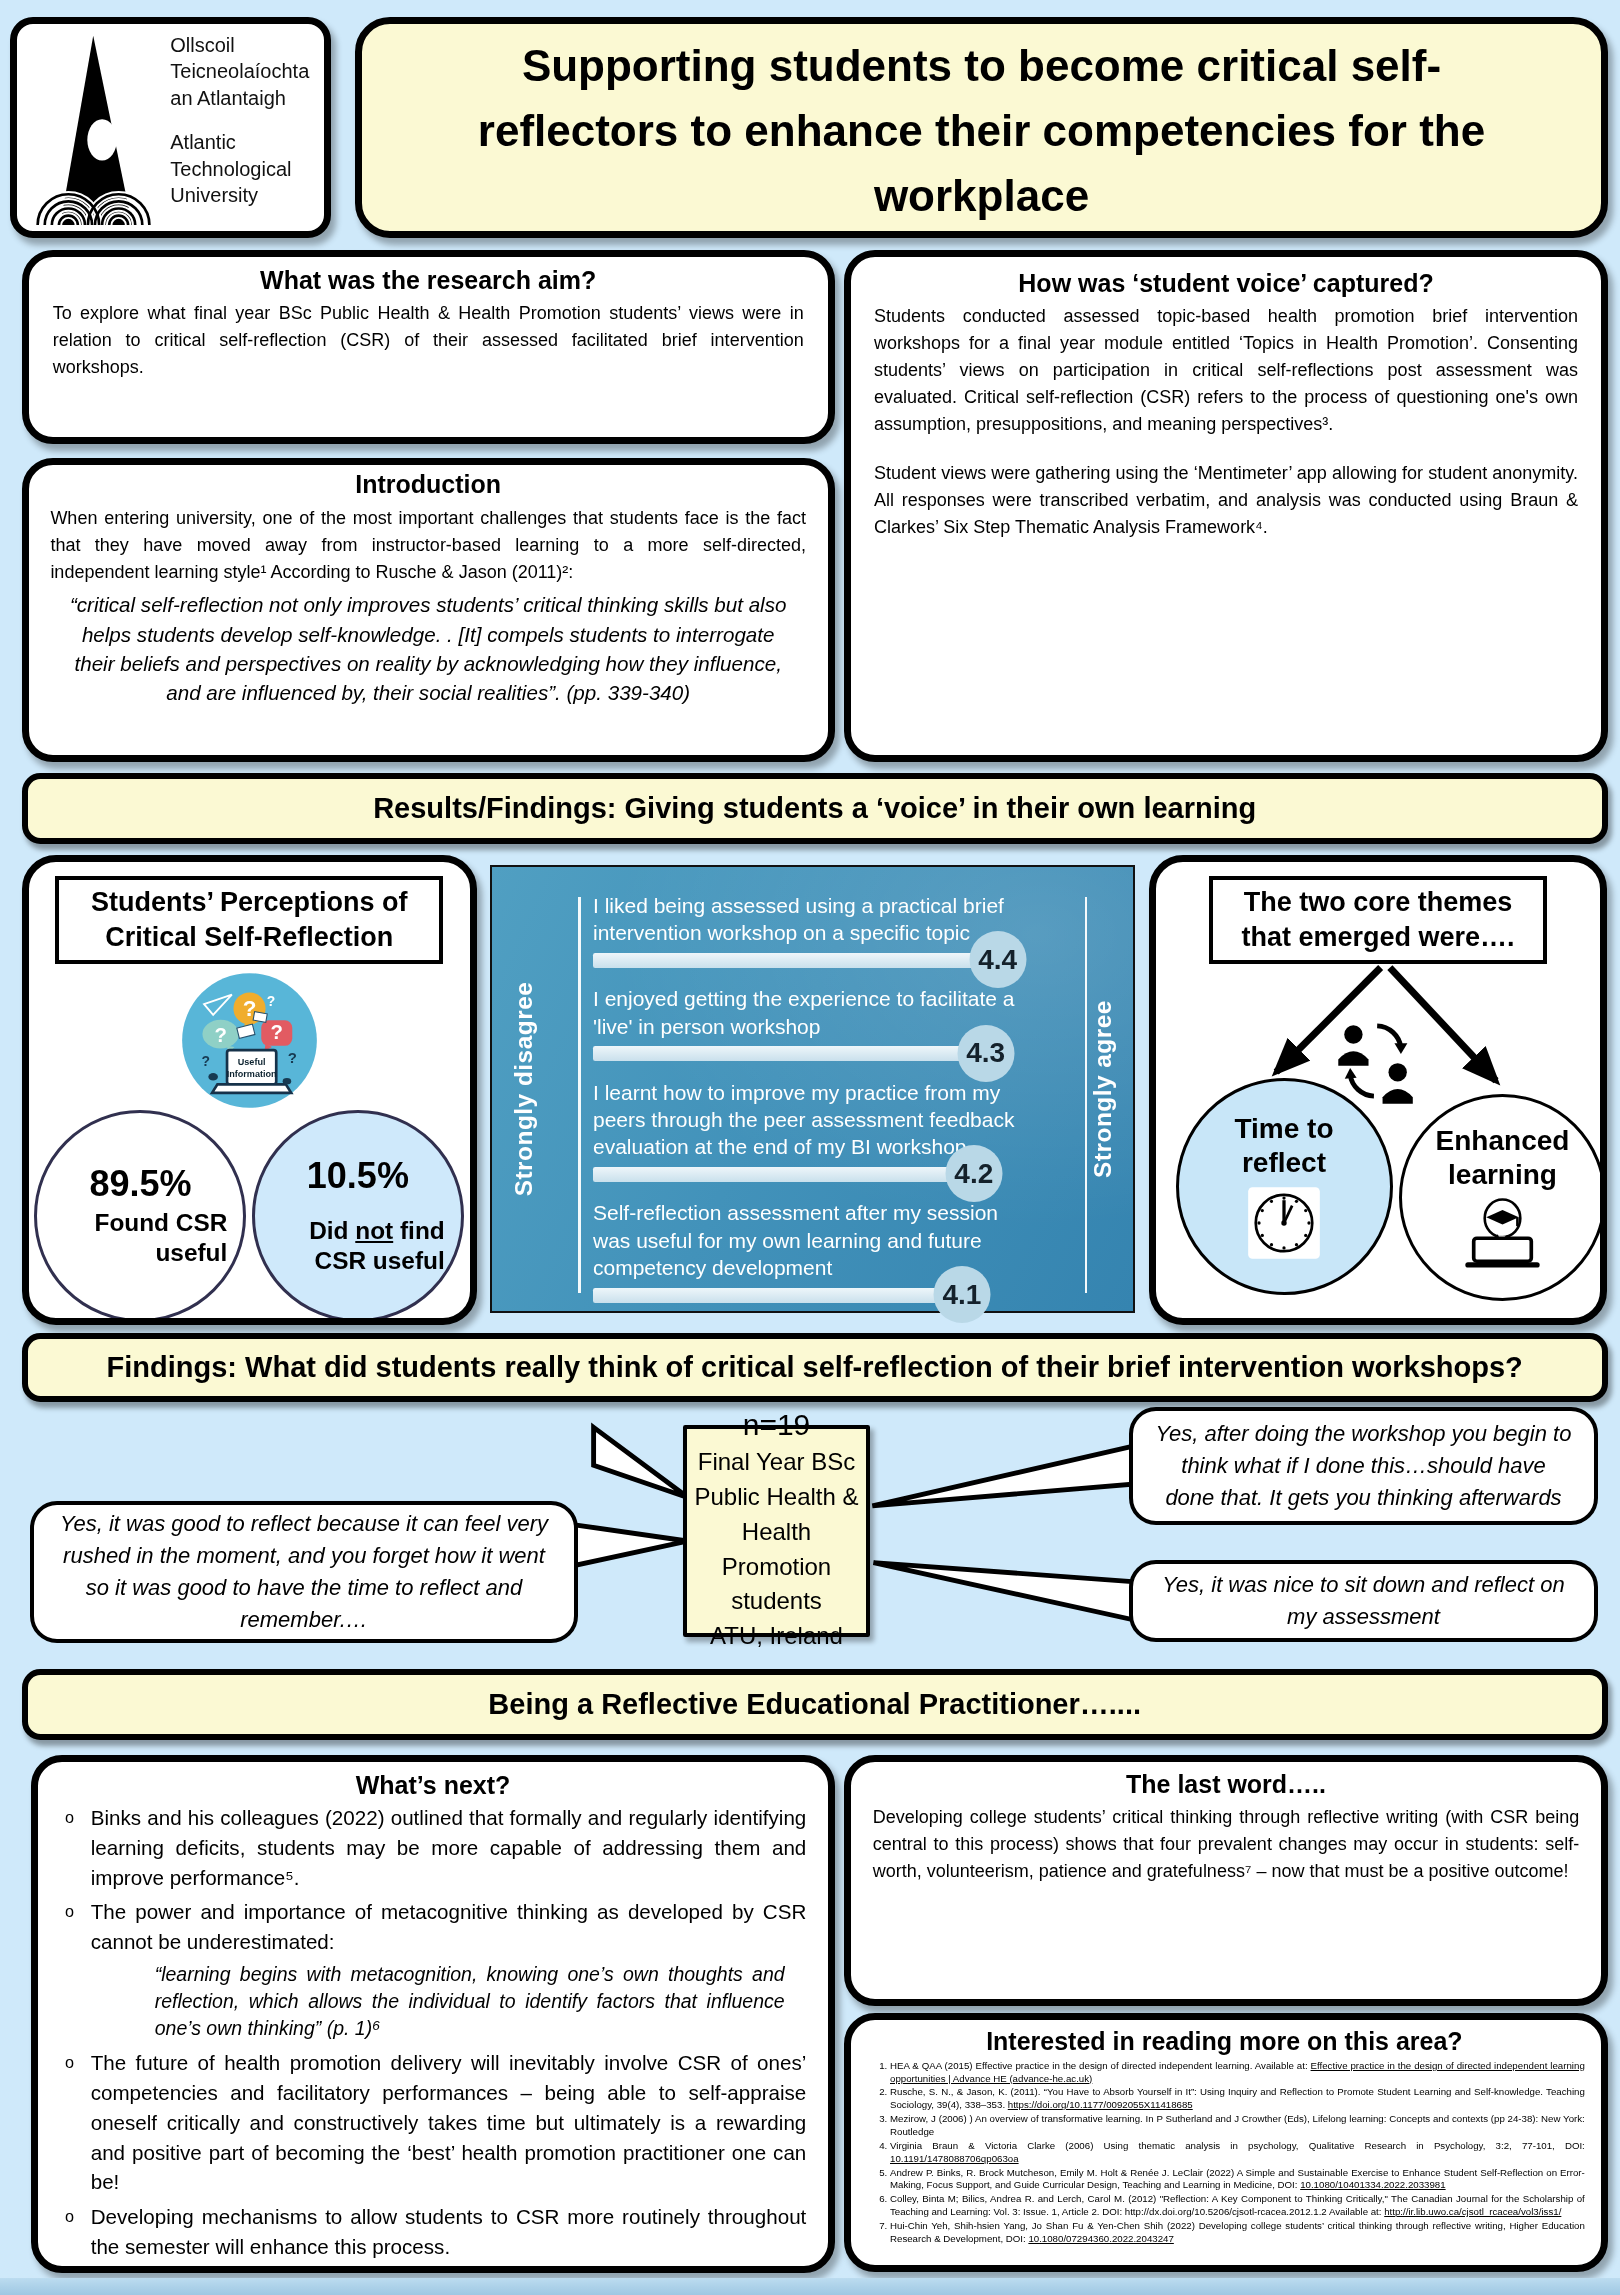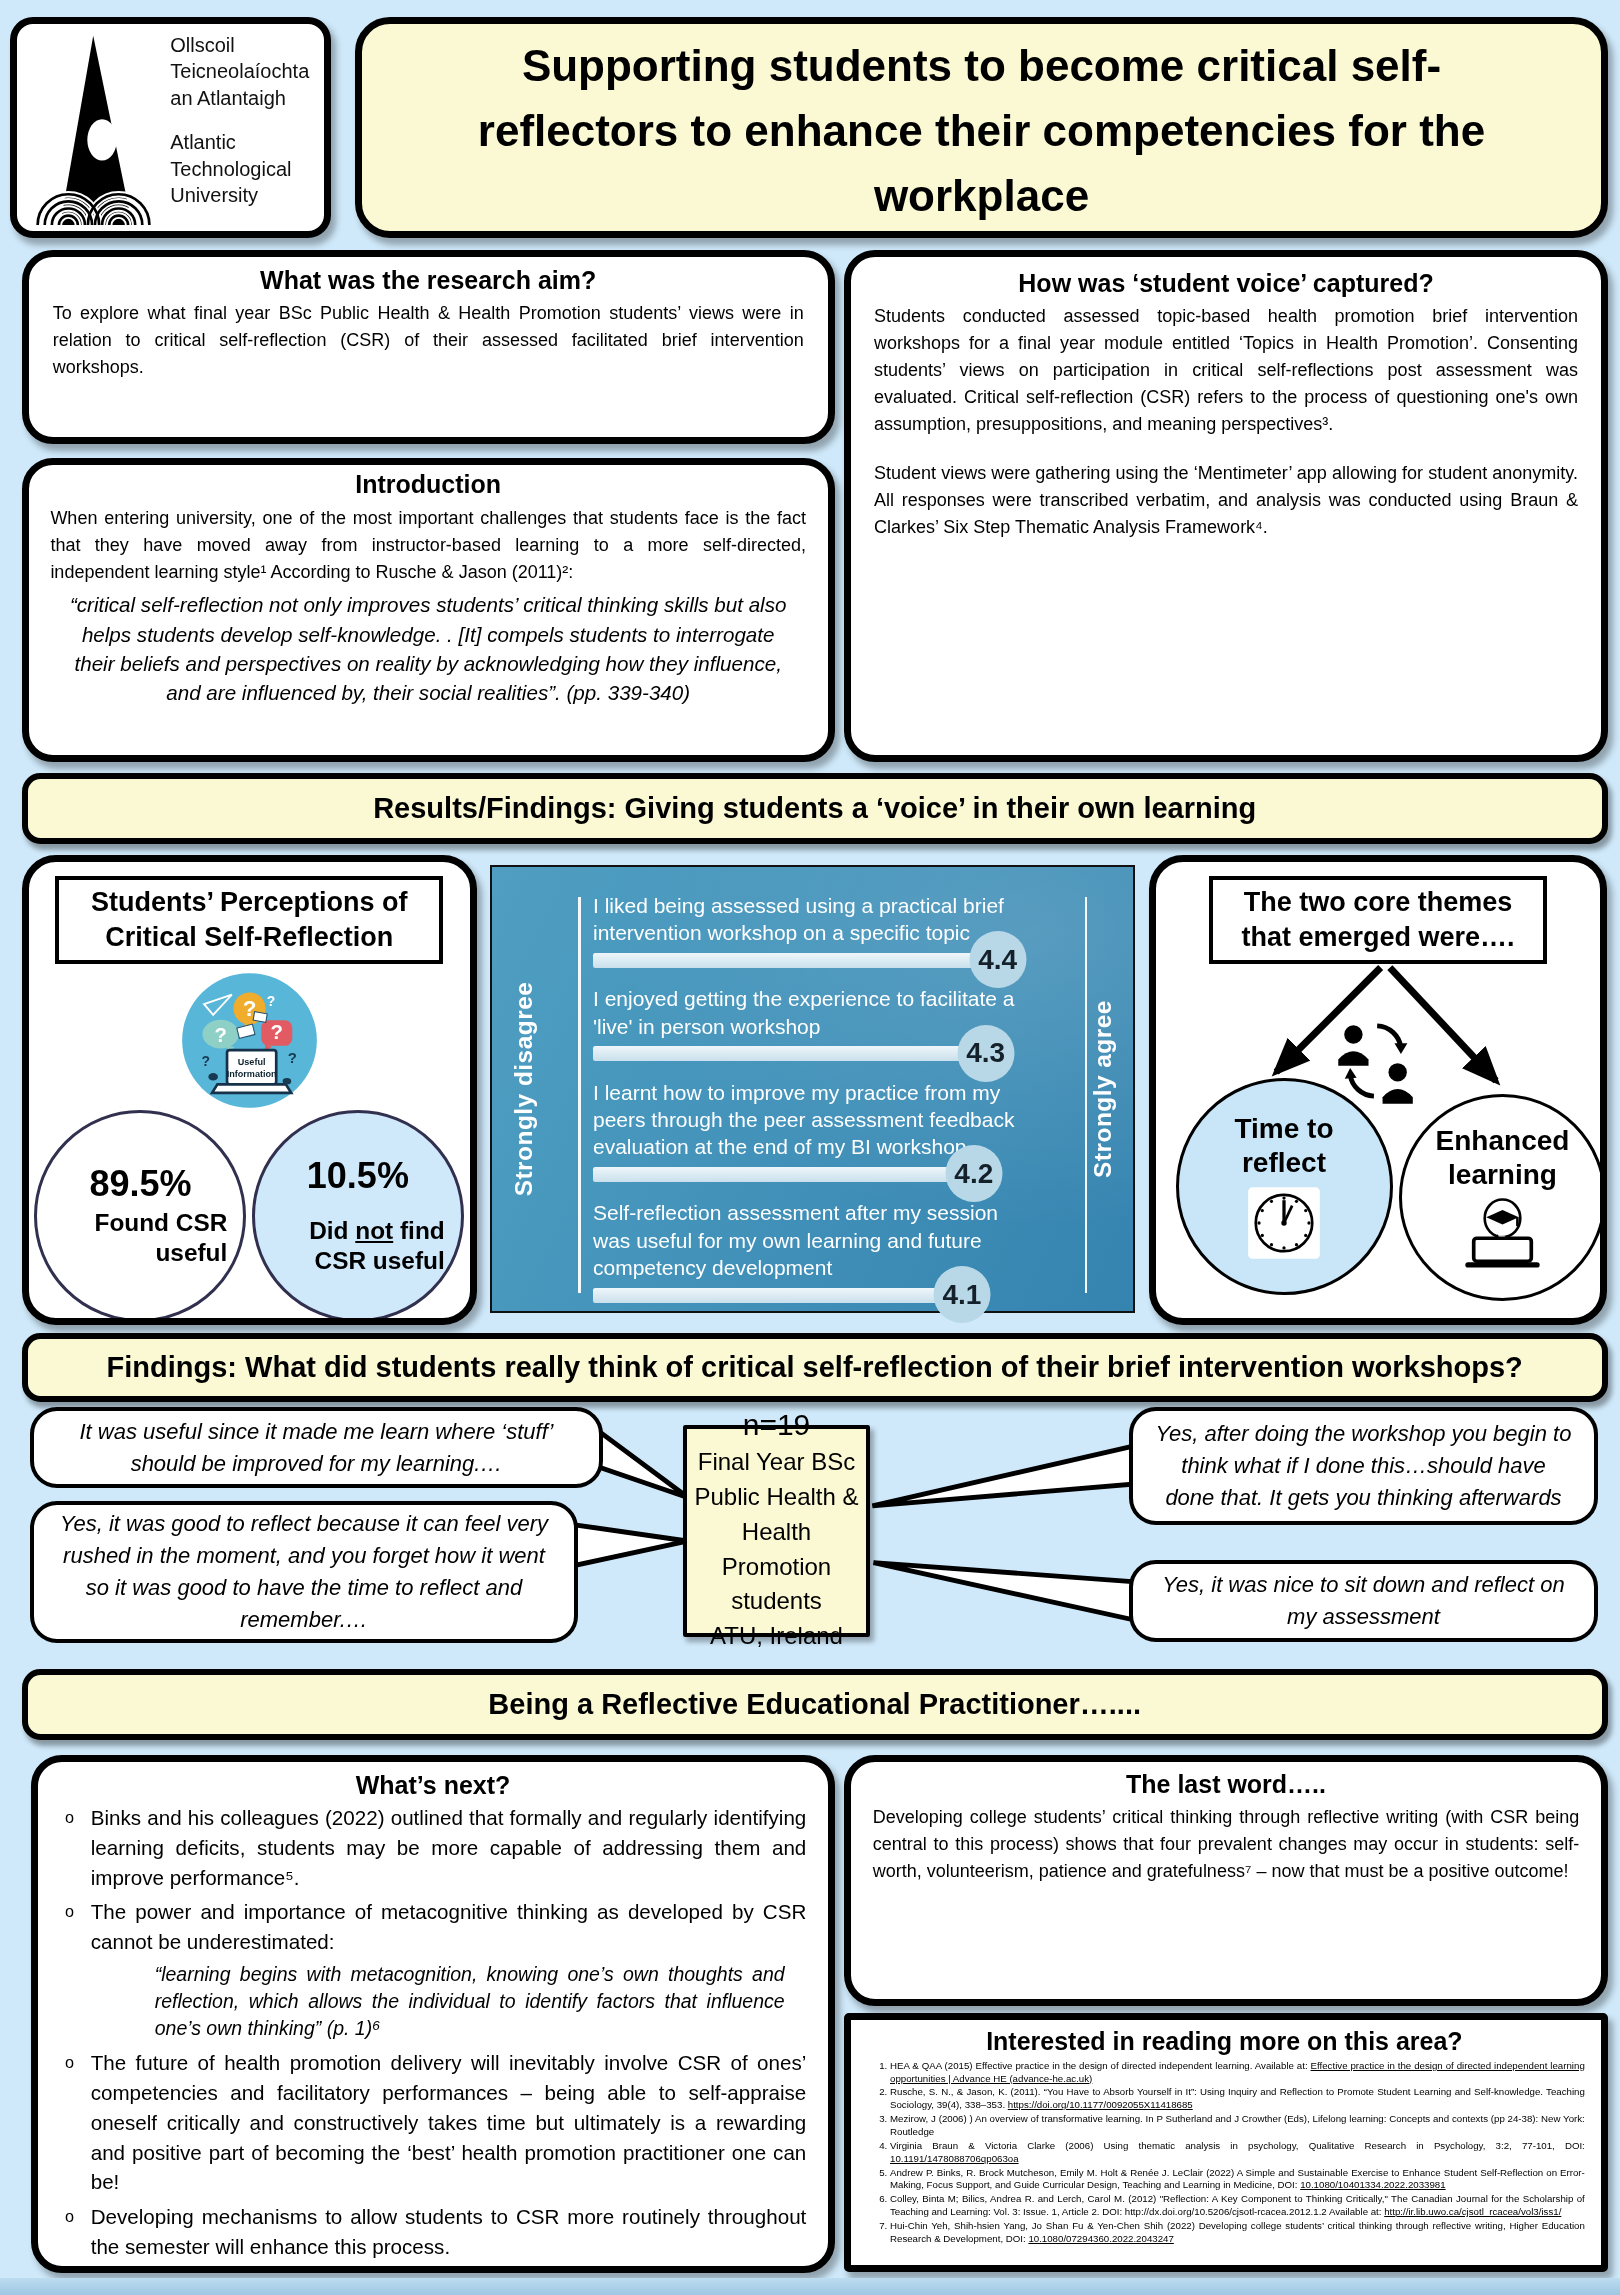--- a/index.html
+++ b/index.html
@@ -97,21 +97,21 @@
 
   
   .wn-box { left:31px; top:1755px; width:804px; height:518px; padding:8.7px 21.7px; }
   .wn-title { font-size:25px; font-weight:bold; text-align:center; margin-bottom:3.2px; }
   .bullet { display:grid; grid-template-columns:31px 1fr; margin-bottom:4.3px; }
   .bm { font-size:16.2px; padding-top:5.4px; padding-left:5.4px; }
   .bullet p { font-size:20.6px; line-height:1.45; text-align:justify; }
   .wn-quote { font-size:19.5px; line-height:1.4; font-style:italic; text-align:justify; margin:2.2px 21.7px 5.4px 95px; }
 
   .lw-box { left:844px; top:1755px; width:764px; height:251px; padding:7.6px 21.7px; }
-  .refs-box { left:844px; top:2013px; width:764px; height:259px; border-radius:5px; padding:6.5px 16.2px 6.5px 13px; }
+  .refs-box { left:844px; top:2013px; width:764px; height:259px; border-radius:31px; padding:6.5px 16.2px 6.5px 13px; }
   .refs-title { font-size:25px; font-weight:bold; text-align:center; margin-bottom:4.3px; }
   .refs-ol { list-style-position:outside; padding-left:26px; }
   .refs-ol li { font-size:9.7px; line-height:1.32; text-align:justify; margin-bottom:1.1px; }
 
   .footer-strip { position:absolute; left:0; top:2278px; width:100%; height:18px;
                   background:linear-gradient(180deg,#bcdcf0,#9cc6e2); }
 </style>
 </head>
 <body>
 
@@ -326,21 +326,20 @@
 
   <svg class="tails" width="1586" height="249" viewBox="0 0 2928 460">
     <g fill="#fff" stroke="#000" stroke-width="9" stroke-linejoin="miter">
       <polygon points="1055,45 1230,175 1055,115"></polygon>
       <polygon points="1020,225 1228,255 1020,300"></polygon>
       <polygon points="2050,80 1570,190 2050,150"></polygon>
       <polygon points="2050,330 1572,295 2050,400"></polygon>
     </g>
   </svg>
 
-  <div class="bubble q1">It was useful since it made me learn where ‘stuff’ should be improved for my learning.…</div>
   <div class="bubble q2">Yes, it was good to reflect because it can feel very rushed in the moment, and you forget how it went so it was good to have the time to reflect and remember.…</div>
   <div class="bubble q3">Yes, after doing the workshop you begin to think what if I done this…should have done that. It gets you thinking afterwards</div>
   <div class="bubble q4">Yes, it was nice to sit down and reflect on my assessment</div>
 
   <div class="n19-box">
     <div class="n19-n">n=19</div>
     <div class="n19-line">Final Year BSc</div>
     <div class="n19-line">Public Health &amp; Health</div>
     <div class="n19-line">Promotion students</div>
     <div class="n19-line">ATU, Ireland</div>

